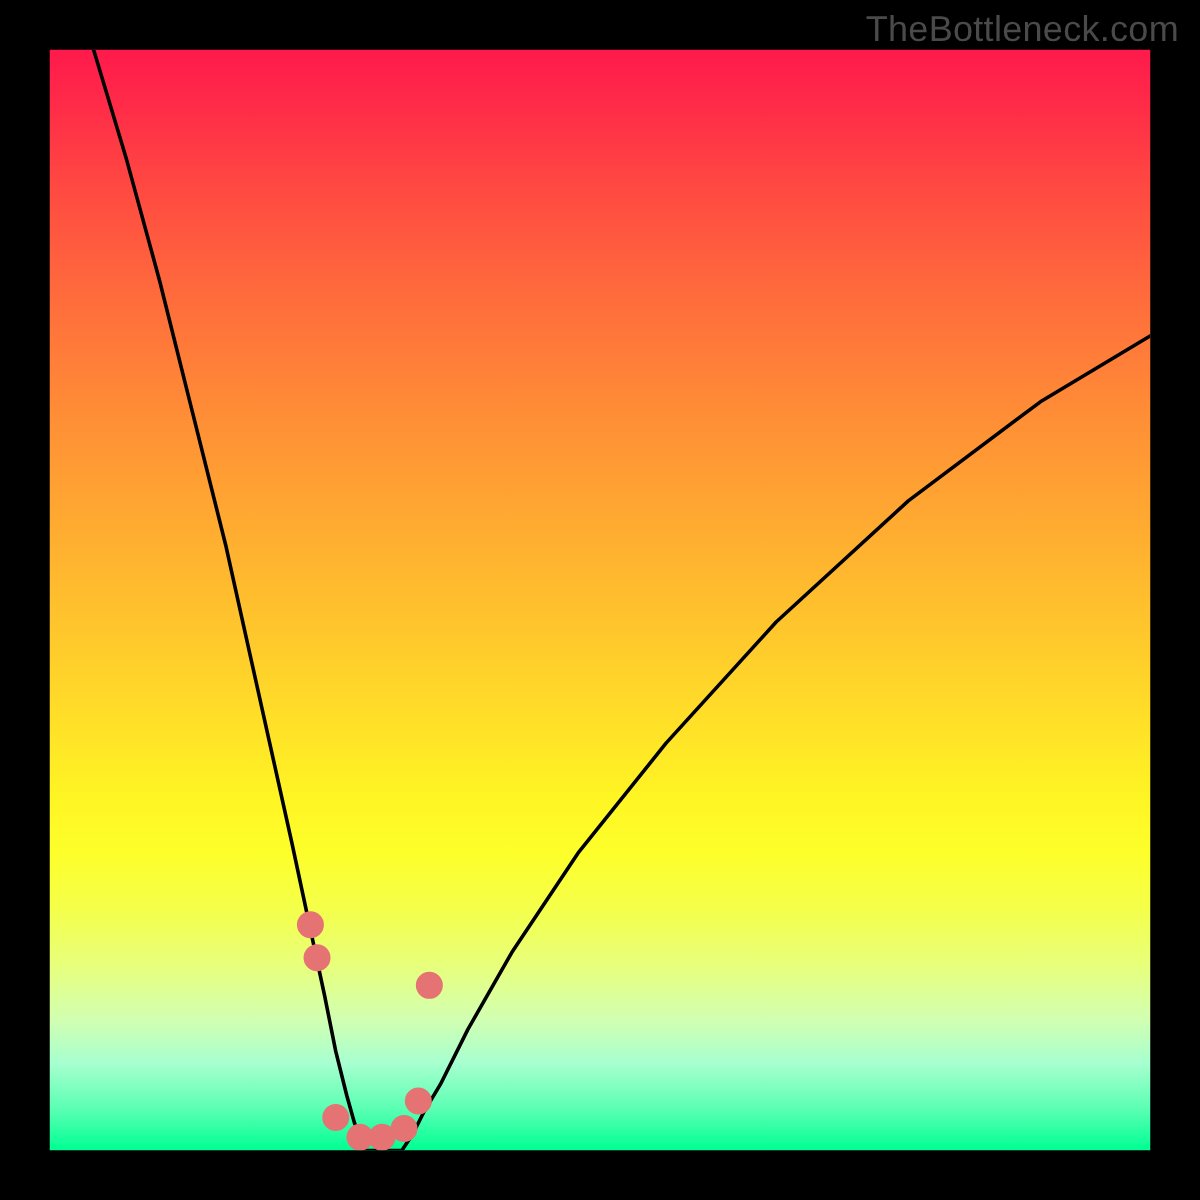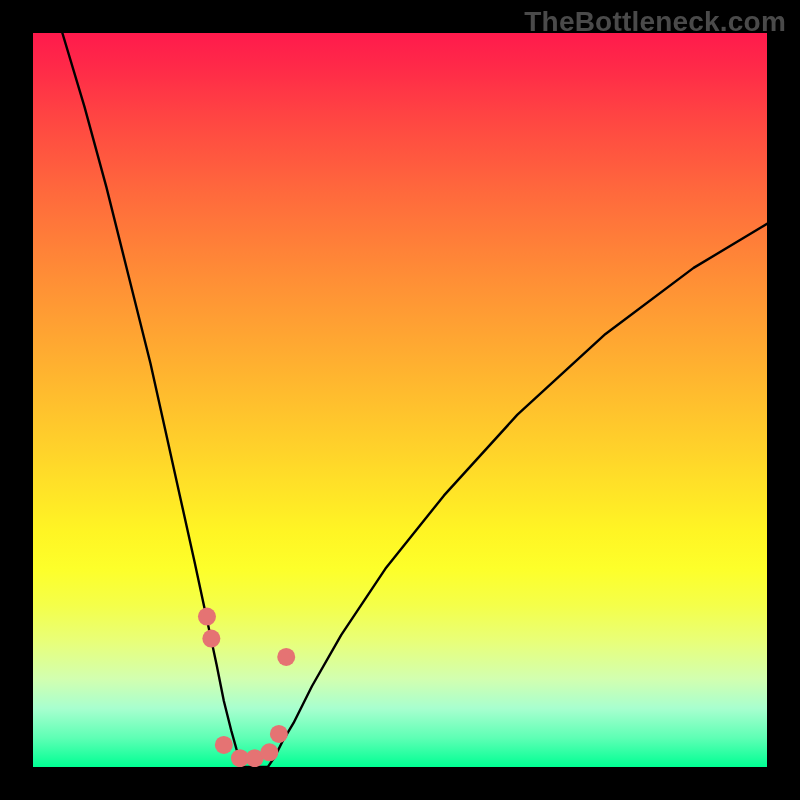--- a/index.html
+++ b/index.html
@@ -9,22 +9,22 @@
     background: #000;
     position: relative;
     font-family: Arial, Helvetica, sans-serif;
     overflow: hidden;
   }
   .watermark {
     position: absolute;
     top: 6px;
     right: 14px;
     color: #4a4a4a;
-    font-size: 28px;
-    font-weight: 700;
+    font-size: 24px;
+    font-weight: 400;
     z-index: 10;
     letter-spacing: 0.2px;
   }
   .plot-area {
     position: absolute;
     left: 33px;
     top: 33px;
     width: 734px;
     height: 734px;
     overflow: hidden;

